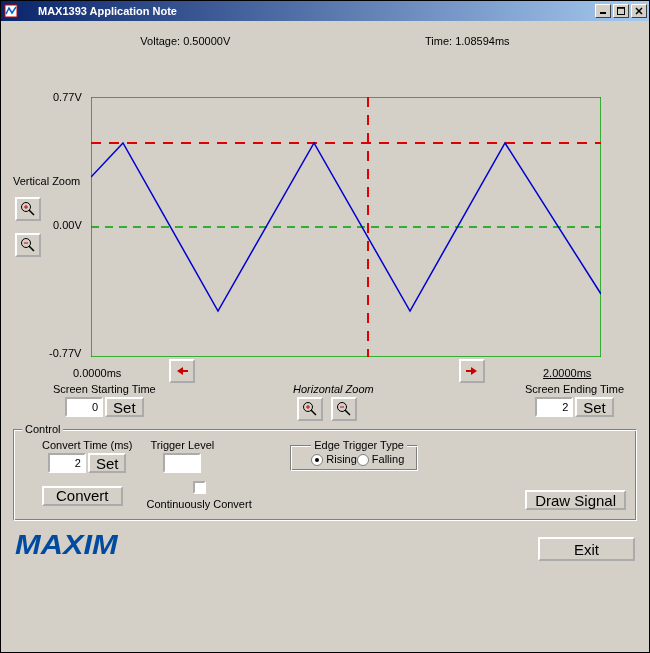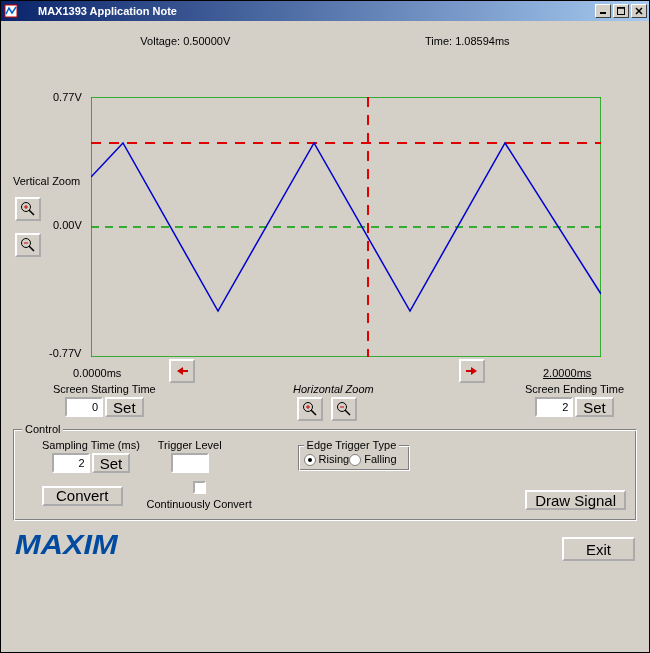--- a/index.html
+++ b/index.html
@@ -129,21 +129,21 @@
     align-items:flex-start;
     gap: 18px;
     padding-left: 20px;
   }
   .col { display:flex; flex-direction:column; font-size:11px; align-items:center; }
   fieldset.inner {
     border:1px solid #808080;
     border-bottom-color:#fff;
     border-right-color:#fff;
     box-shadow: inset 1px 1px 0 #fff, inset -1px -1px 0 #808080;
-    padding:2px 10px 4px 5px;
+    padding:2px 10px 4px 20px;
     margin:0;
     font-size:11px;
   }
   fieldset.inner legend { font-size:11px; padding:0 3px; background:#d4d0c8;}
   .radio-row { display:flex; align-items:center; font-size:11px; }
   .ctrl-row2 {
     display:flex;
     align-items:center;
     padding-left: 20px;
     margin-top:8px;
@@ -151,21 +151,21 @@
   }
   .convert-btn { padding:2px 12px; }
   .chk {
     width:13px;height:13px;background:#fff;border:2px inset #fff;display:inline-block;vertical-align:middle;
   }
   .draw-btn { position:absolute; right:10px; bottom:10px; padding:2px 8px;}
   .bottom-row {
     display:flex; justify-content:space-between; align-items:flex-end;
     padding: 4px 2px 2px 2px;
   }
-  .exit-btn { padding:2px 22px; height:24px; }
+  .exit-btn { padding:2px 34px; height:24px; }
   .radio-dot {
     width:12px;height:12px;border-radius:50%;background:#fff;border:1px solid #808080;display:inline-flex;align-items:center;justify-content:center;vertical-align:middle;margin-right:3px;
   }
   .radio-dot.checked::after{content:"";width:4px;height:4px;background:#000;border-radius:50%;}
   .mag-svg { width:16px;height:16px;}
   .arr-svg { width:14px;height:12px;}
   .maxim-logo {
     font-family: Arial, sans-serif;
     font-size: 28px;
     font-weight: 900;
@@ -305,21 +305,21 @@
           <button class="btn">Set</button>
         </div>
       </div>
 
     </div>
 
     <fieldset class="control">
       <legend>Control</legend>
       <div class="ctrl-row1">
         <div class="col">
-          <span>Sampling Time (ms)</span>
+          <span>Convert Time (ms)</span>
           <div class="set-row">
             <input class="txt-input small" value="2" style="">
             <button class="btn">Set</button>
           </div>
         </div>
         <div class="col">
           <span>Trigger Level</span>
           <div class="set-row">
             <input class="txt-input small" value="" style="">
           </div>

